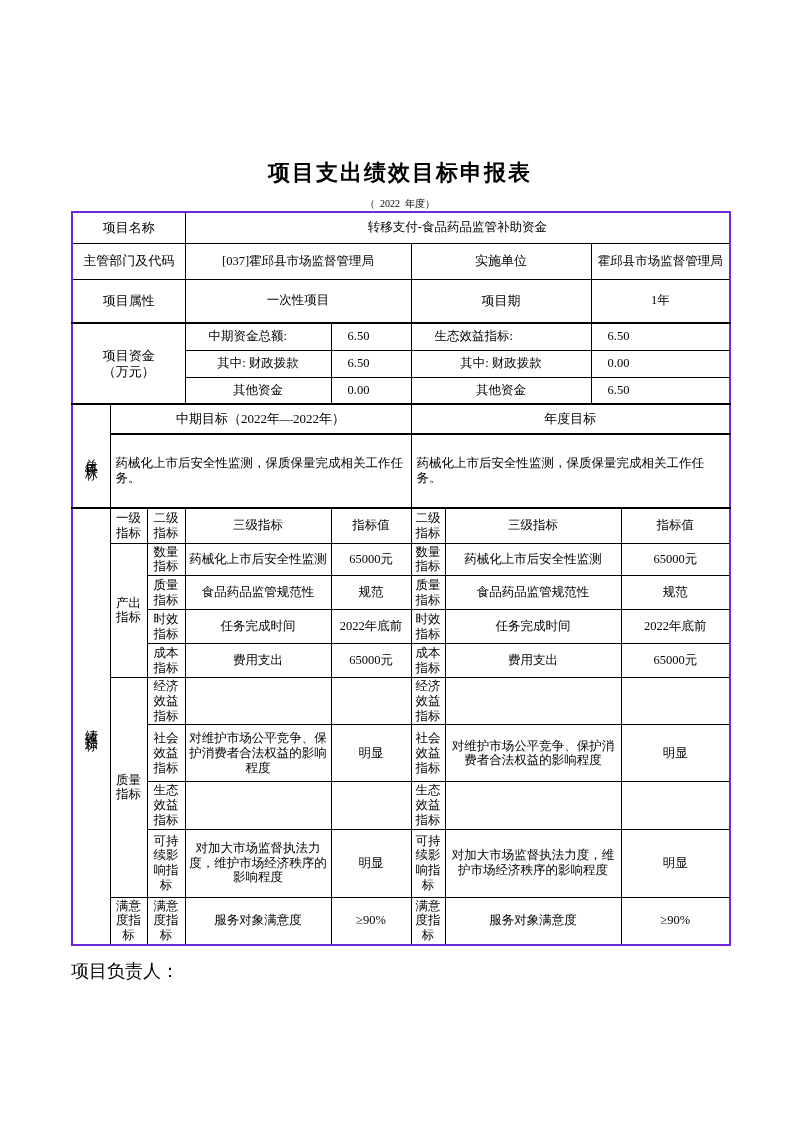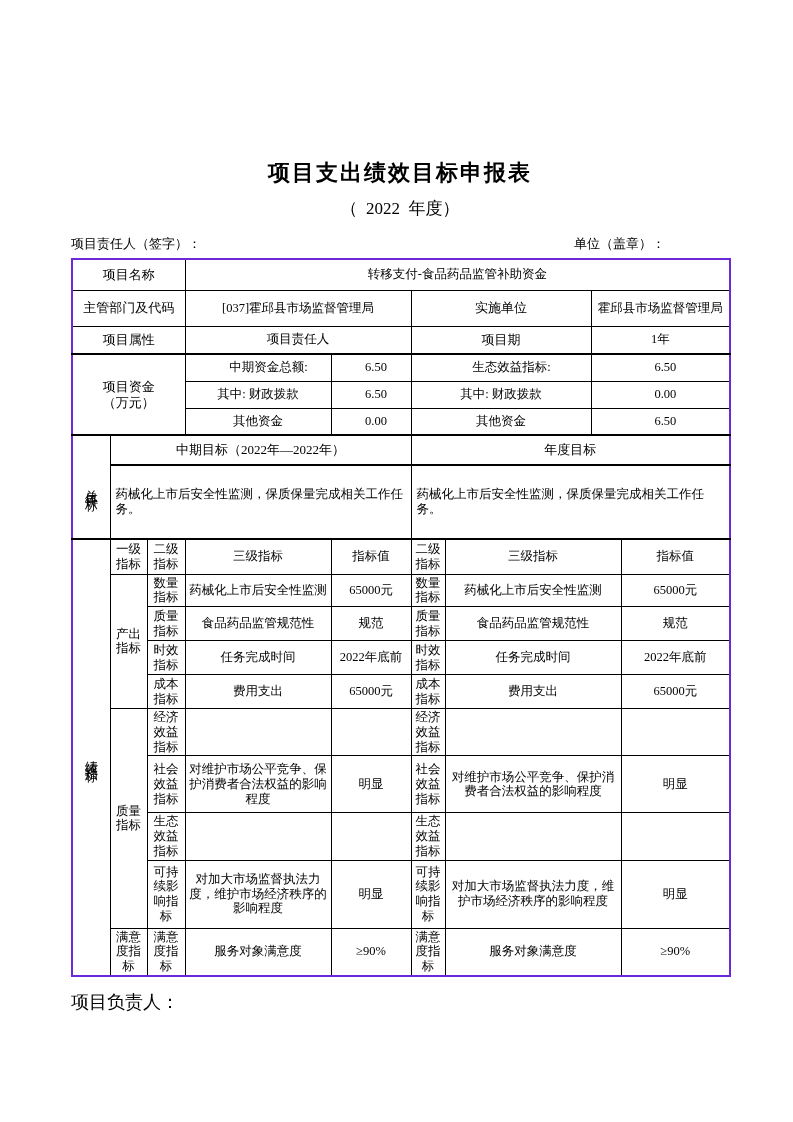--- a/index.html
+++ b/index.html
@@ -1,51 +1,47 @@
 <!DOCTYPE html>
 <html><head>
 <meta charset="utf-8">
 <style>
   html,body{margin:0;padding:0;background:#fff;}
   .page{position:relative;width:793px;height:1122px;background:#ffffff;overflow:hidden;
         font-family:"Liberation Serif","DejaVu Serif",serif;color:#000;margin-top:28px;}
   .content{width:658px;margin-left:71px;}
   .title{margin-top:130px;text-align:center;font-family:"Liberation Sans","DejaVu Sans",sans-serif;
          font-weight:700;font-size:22px;letter-spacing:2px;}
-  .yearline{margin-top:9px;text-align:center;font-size:17px;white-space:pre;}
+  .yearline{margin-top:9px;text-align:center;font-size:10px;white-space:pre;}
   .signrow{display:flex;justify-content:space-between;align-items:flex-end;
            margin-top:15px;margin-bottom:5px;font-size:13px;}
   .signrow .seal{margin-right:64px;}
   table.form{border-collapse:collapse;table-layout:fixed;width:658px;border:2px solid #6d28d9;}
   td{border:1px solid #000;font-size:12.5px;line-height:1.18;text-align:center;
      vertical-align:middle;padding:1px 2px;word-break:break-all;}
   tr.sep>td{border-top-width:2px;}
   td.lab{font-size:13px;}
   td.goaltxt{text-align:left;padding:3px 5px;}
-  td.mleft{text-align:center;padding-left:23px;}
-  td.mval{text-align:center;padding-right:6px;padding-left:16px;}
+  td.mleft{text-align:left;padding-left:23px;}
+  td.mval{text-align:left;padding-right:6px;padding-left:16px;}
   td.wrapcell{padding:2px 6px;}
   .prelines{white-space:pre-line;}
   .vert{display:inline-block;writing-mode:vertical-lr;text-orientation:upright;
         letter-spacing:3px;font-size:13px;}
   .footer{margin-top:13px;font-size:18px;}
 </style>
 </head>
 <body>
 
 <div class="page">
   <div class="content">
 
     <div class="title">项目支出绩效目标申报表</div>
     <div class="yearline">（  2022  年度）</div>
 
-    <div class="signrow">
-      <span>项目责任人（签字）：</span>
-      <span class="seal">单位（盖章）：</span>
-    </div>
 
     <table class="form">
       <colgroup>
         <col style="width:38px">
           <col style="width:37px">
           <col style="width:38px">
         <col style="width:146px">
           <col style="width:80px">
           <col style="width:34px">
         <col style="width:146px">
@@ -59,23 +55,23 @@
         <td colspan="6">转移支付-食品药品监管补助资金</td>
       </tr>
 
       <tr style="height:36px">
         <td colspan="3" class="lab">主管部门及代码</td>
         <td colspan="2">[037]霍邱县市场监督管理局</td>
         <td colspan="2" class="lab">实施单位</td>
         <td colspan="2" class="wrapcell">霍邱县市场监督管理局</td>
       </tr>
 
-      <tr style="height:28px">
+      <tr style="height:44px">
         <td colspan="3" class="lab">项目属性</td>
-        <td colspan="2">项目责任人</td>
+        <td colspan="2">一次性项目</td>
         <td colspan="2" class="lab">项目期</td>
         <td colspan="2">1年</td>
       </tr>
 
       <tr class="sep" style="height:27px">
         <td colspan="3" rowspan="3" class="lab prelines">项目资金
 （万元）</td>
         <td class="mleft">中期资金总额:</td>
         <td class="mval">6.50</td>
         <td colspan="2" class="mleft">生态效益指标:</td>

